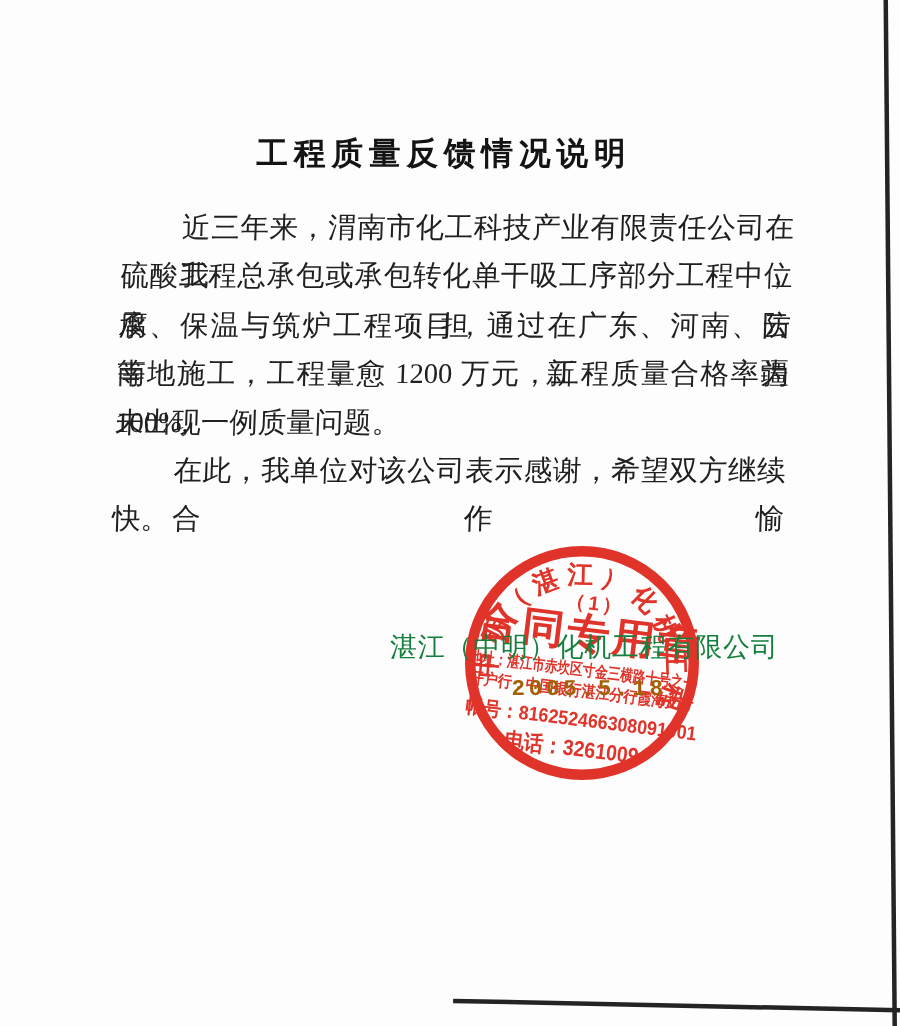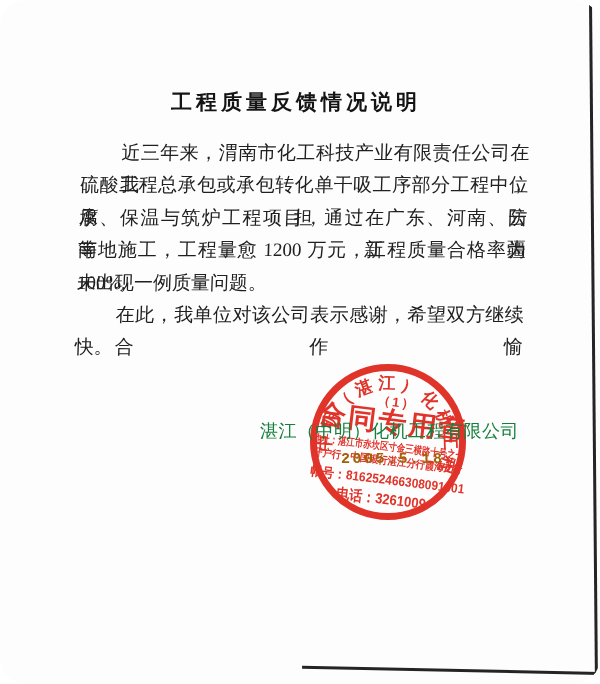--- a/index.html
+++ b/index.html
@@ -8,21 +8,20 @@
     background: #ffffff;
   }
   .page {
     position: relative;
     width: 600px;
     height: 684px;
     background: #fdfdfd;
     overflow: hidden;
     font-family: "Liberation Serif", serif;
     color: #1b1b1b;
-    border-radius: 26px;
   }
   
   .title {
     position: absolute;
     top: 88px;
     left: 0;
     width: 592px;
     margin: 0;
     text-align: center;
     font-family: "Liberation Sans", sans-serif;

